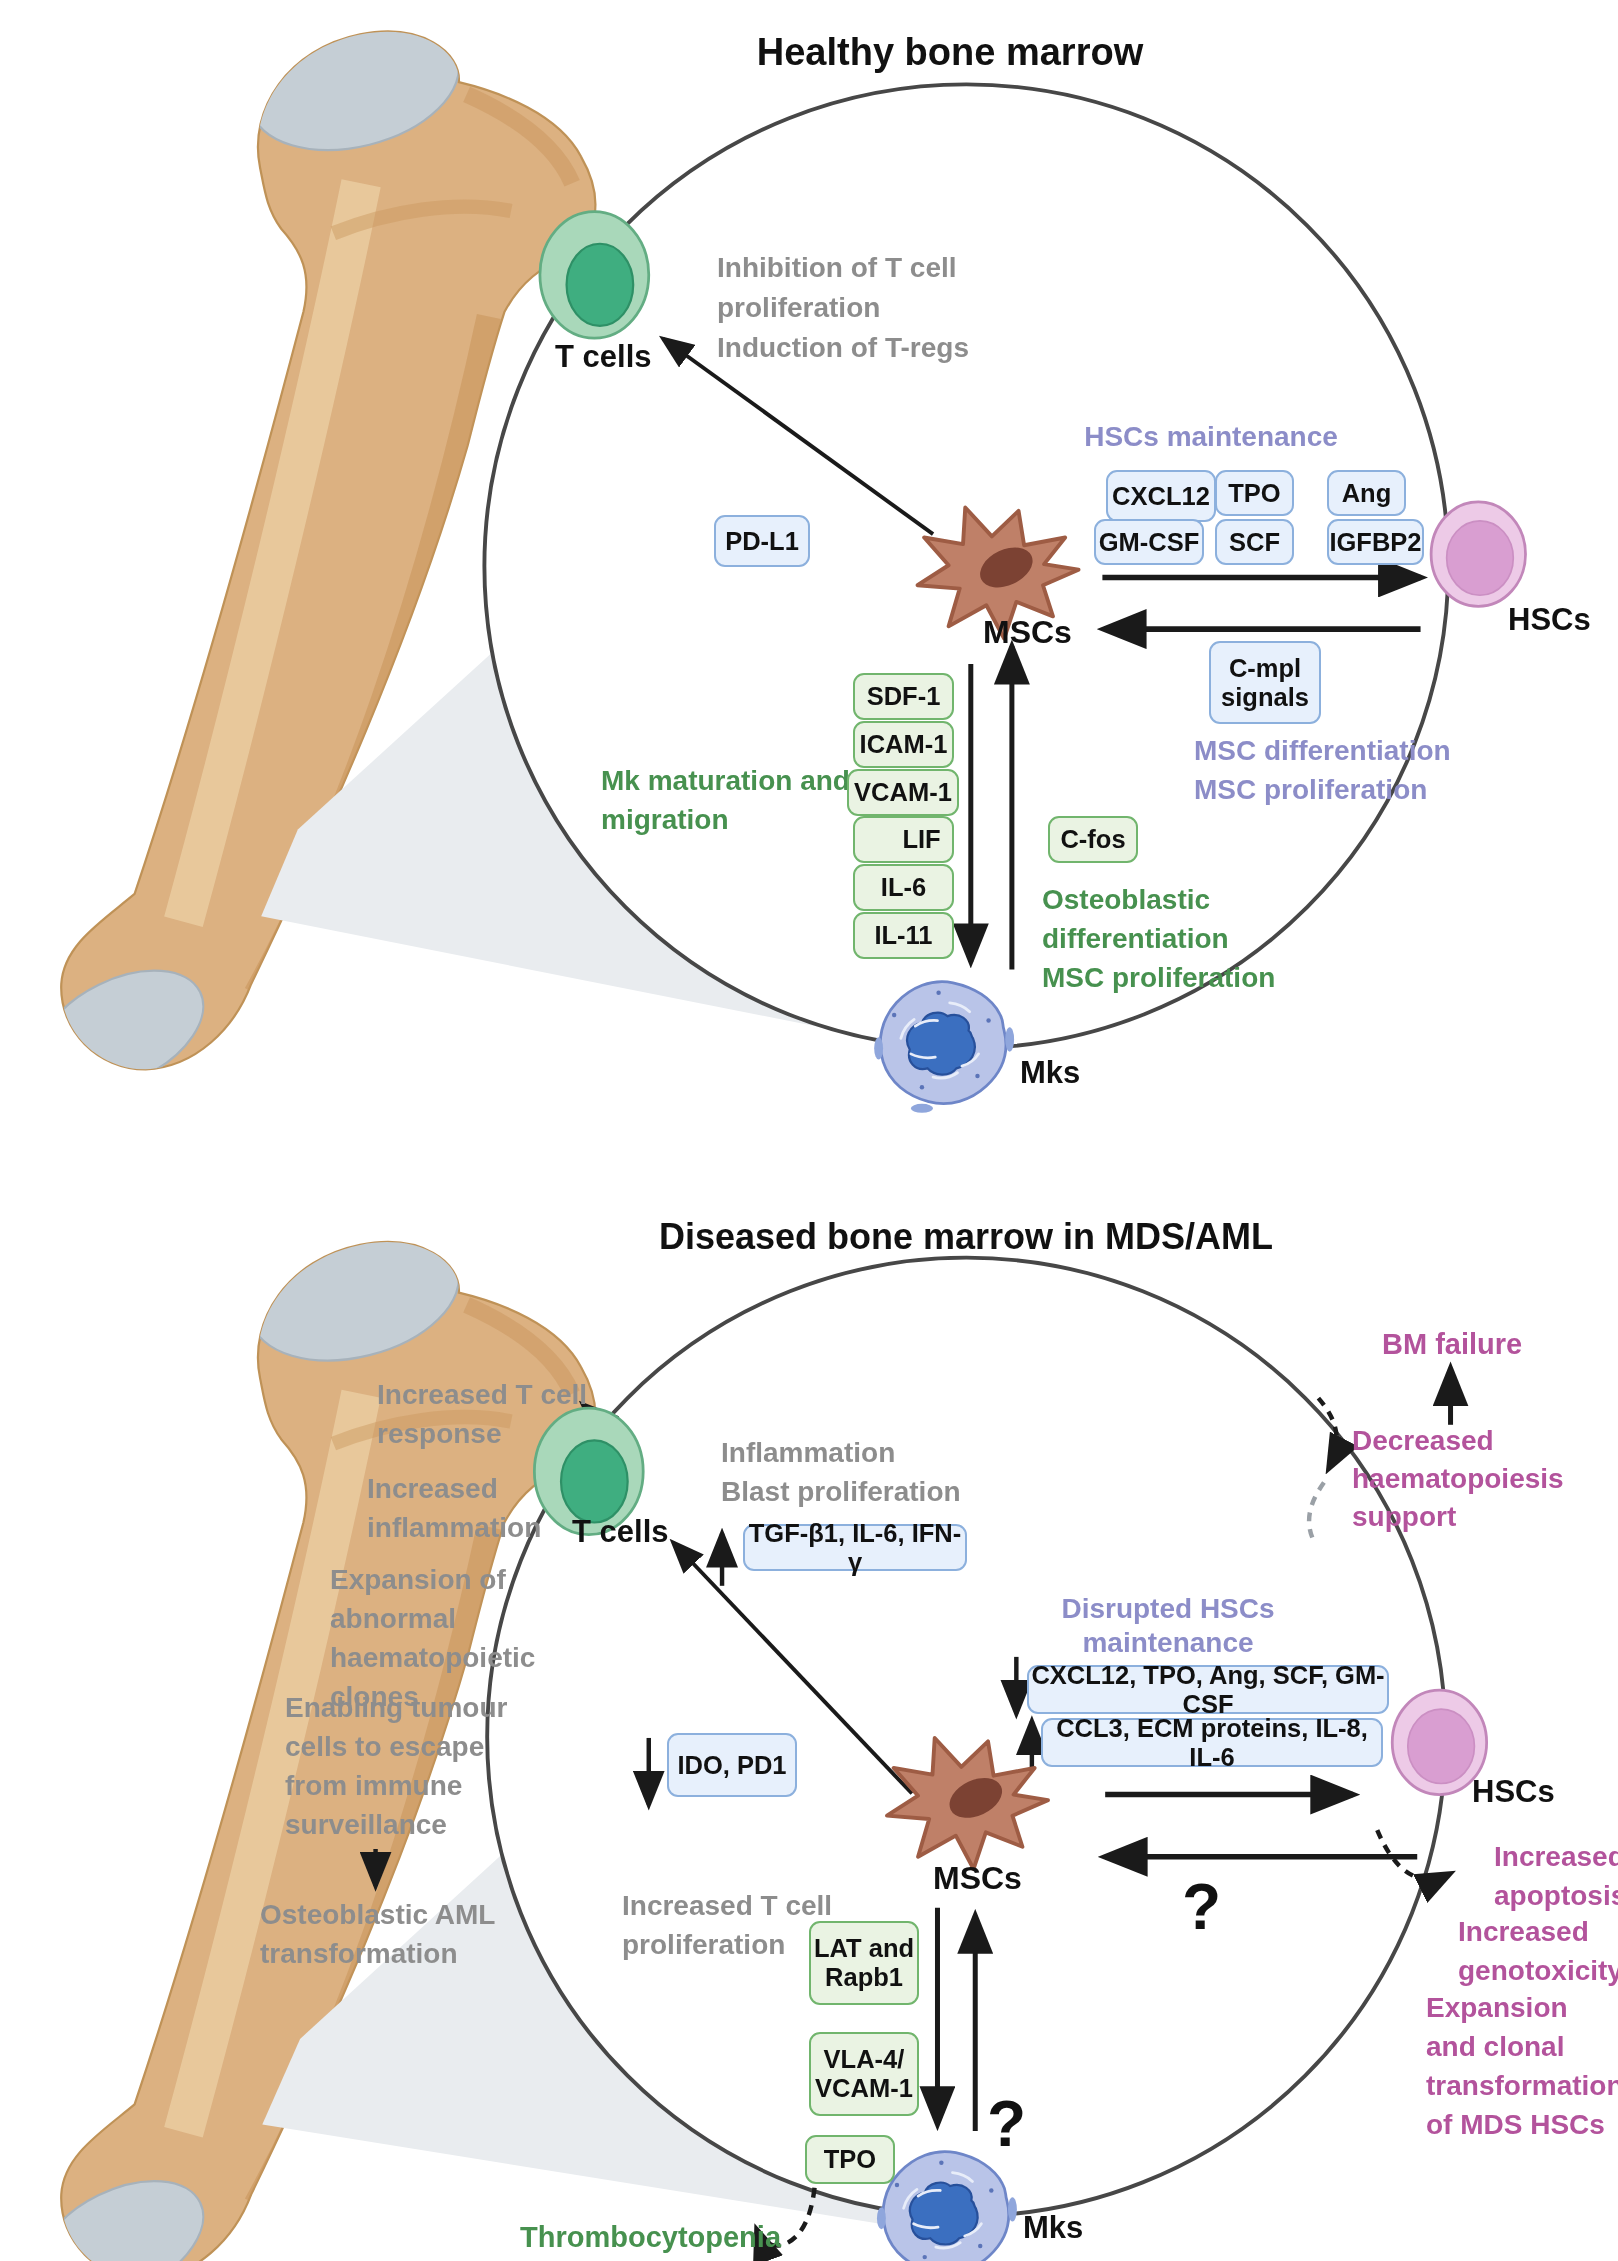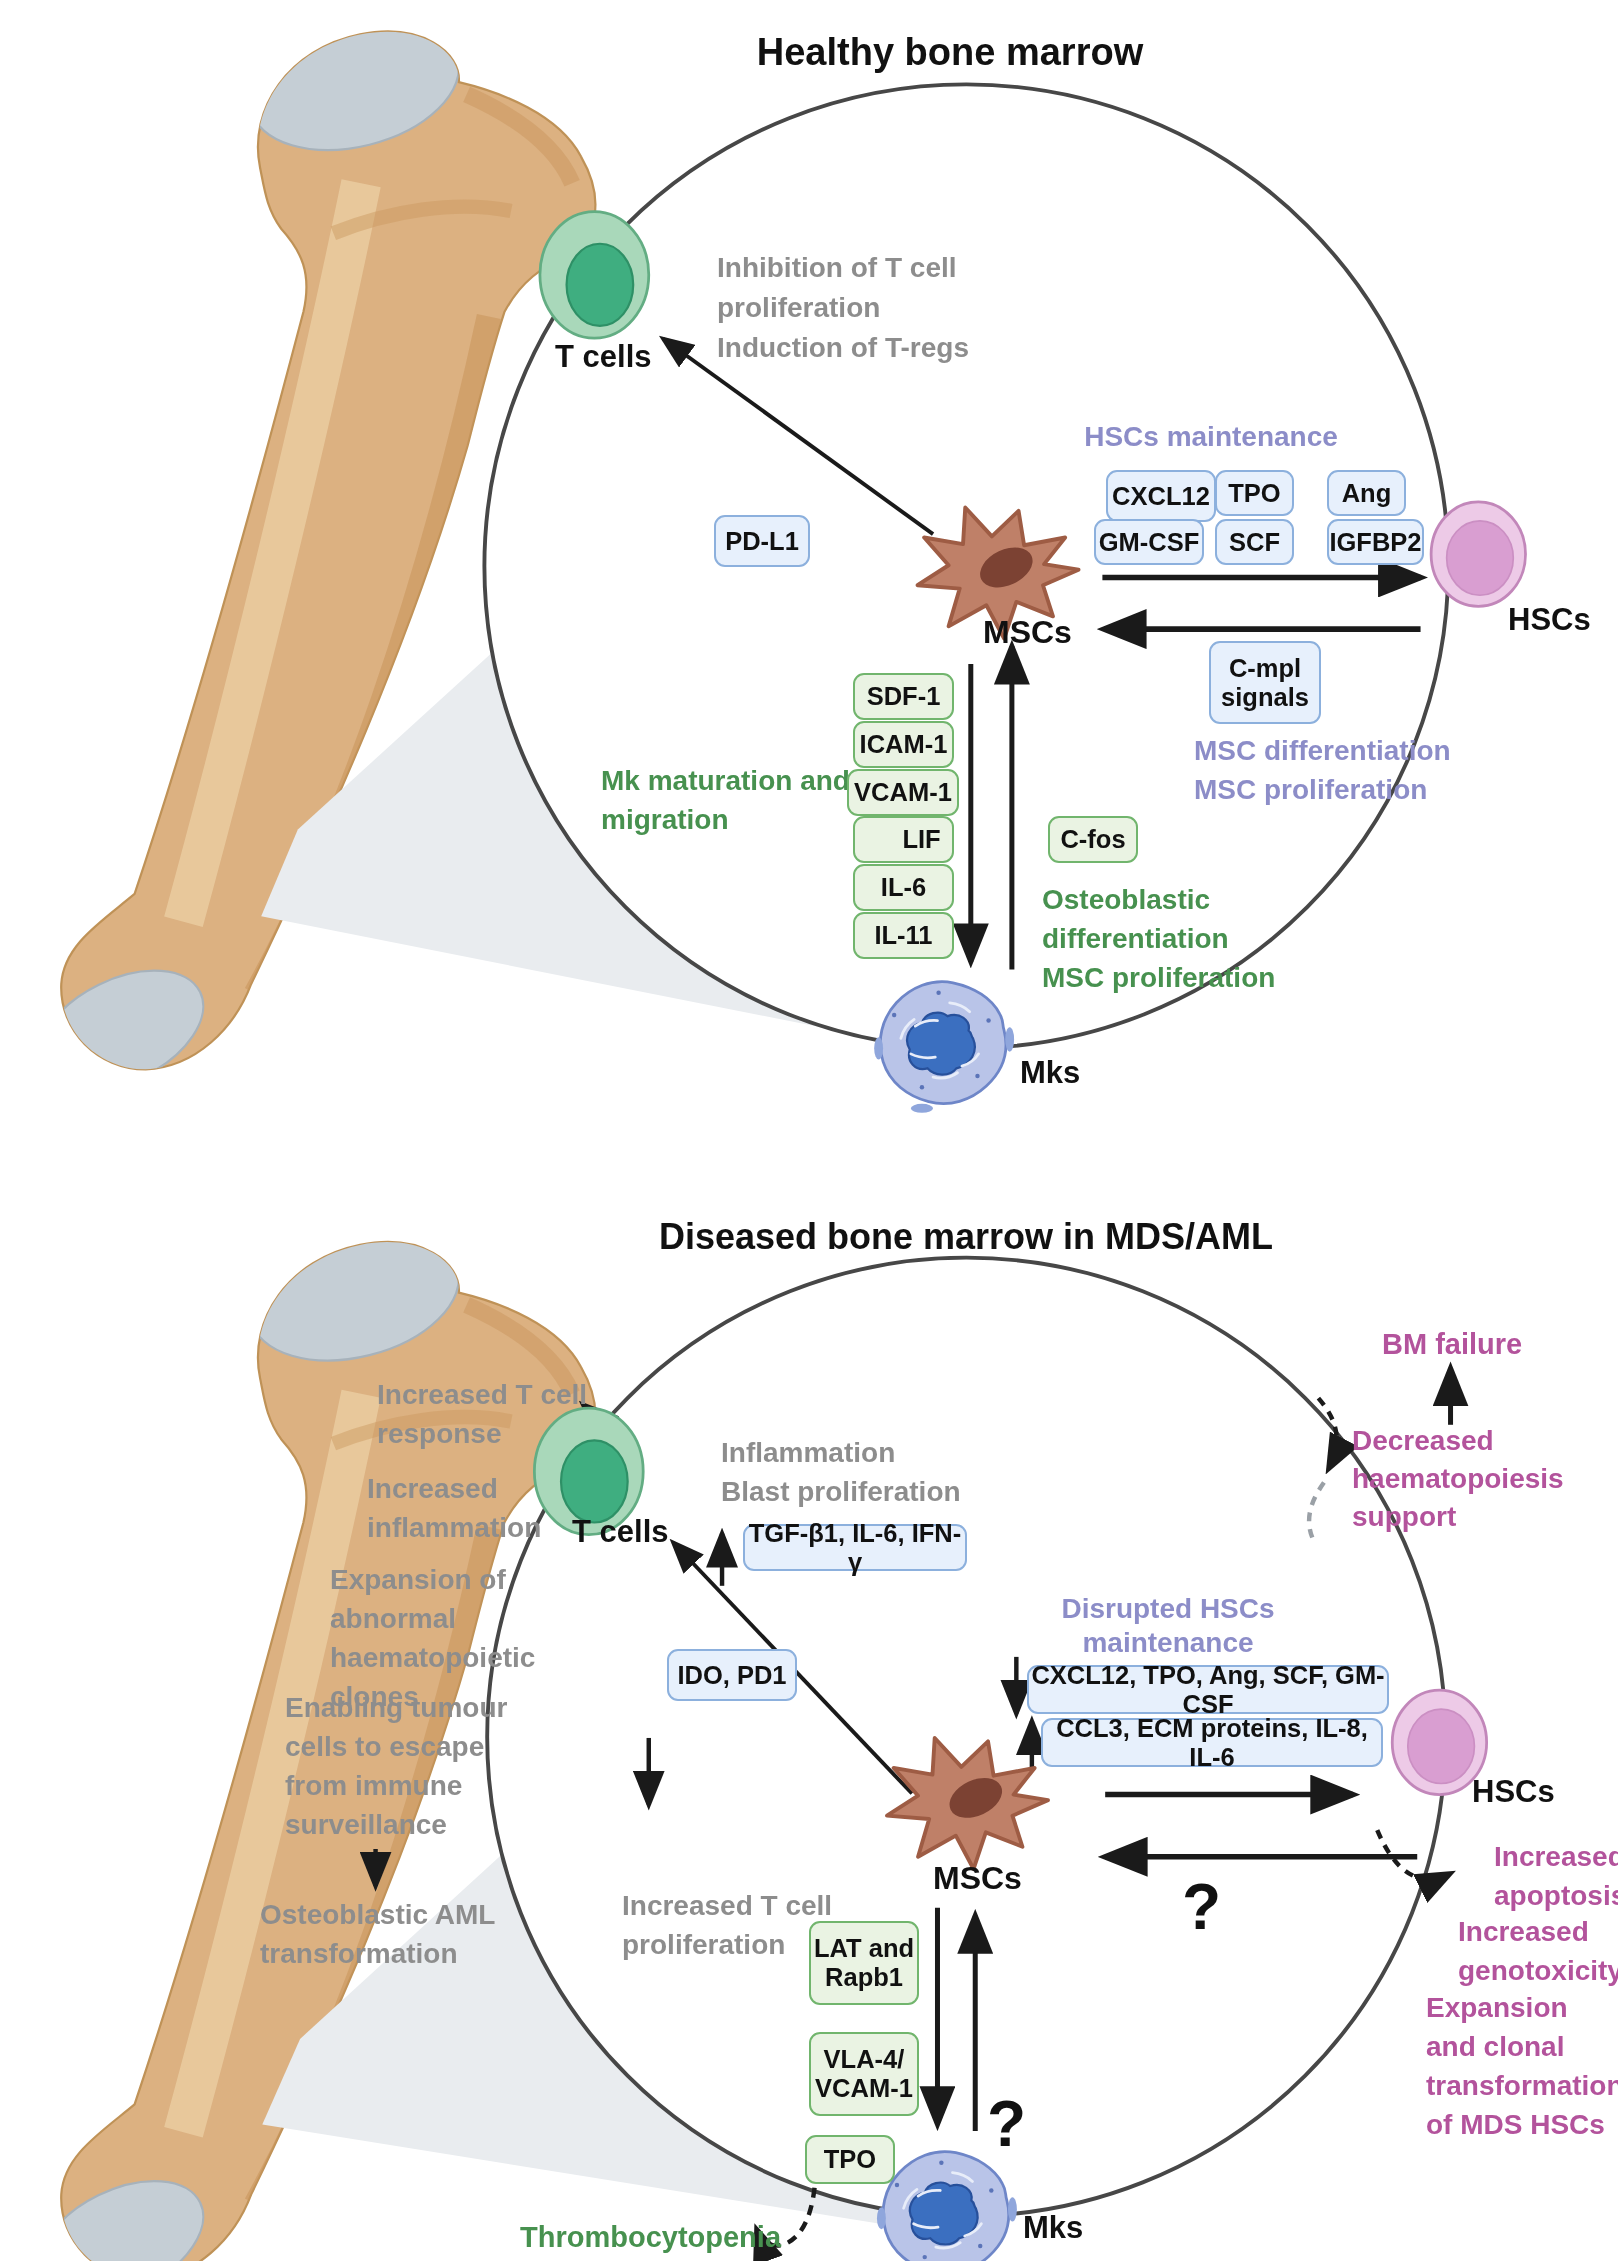--- a/index.html
+++ b/index.html
@@ -280,21 +280,21 @@
   <div>cells to escape</div>
   <div>from immune</div>
   <div>surveillance</div>
 </div>
 
 <div class="txt gray" style="left:260px;top:1895px;font-size:28px;line-height:39px;">
   <div>Osteoblastic AML</div>
   <div>transformation</div>
 </div>
 
-<div class="badge blue-badge" style="left:667px;top:1649px;width:130px;height:52px;">
+<div class="badge blue-badge" style="left:667px;top:1733px;width:130px;height:64px;">
   <div>IDO, PD1</div>
     </div>
 
 <div class="txt gray" style="left:622px;top:1886px;font-size:28px;line-height:39px;">
   <div>Increased T cell</div>
   <div>proliferation</div>
 </div>
 
 <div class="txt purple ctr" style="left:1168px;top:1592px;font-size:28px;line-height:34px;">
   <div>Disrupted HSCs</div>

